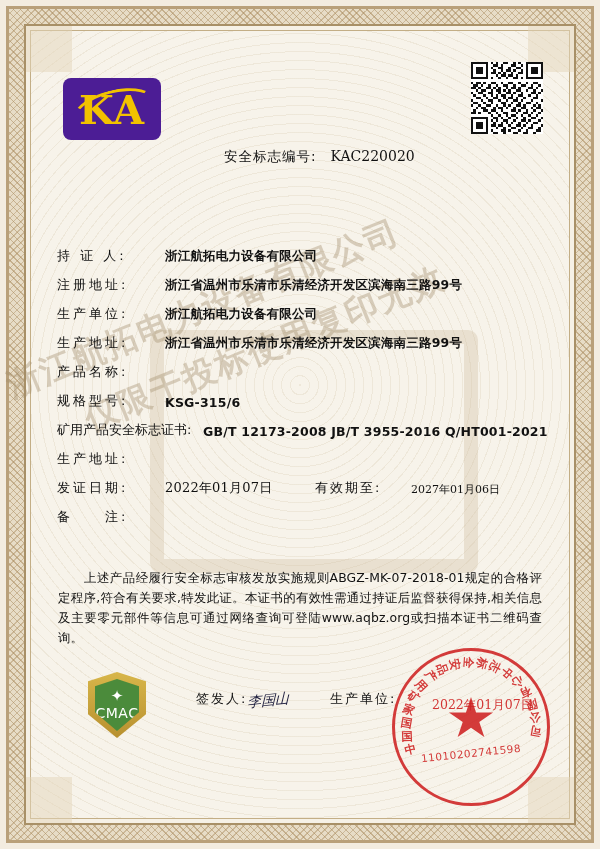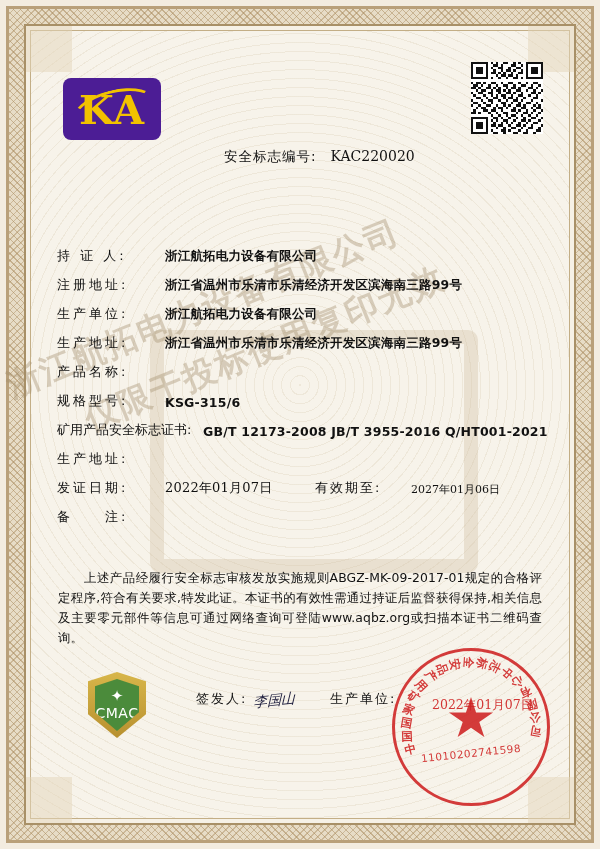--- a/index.html
+++ b/index.html
@@ -285,21 +285,20 @@
   }
 
   .sign-row {
     position: absolute;
     left: 196px;
     top: 690px;
     display: flex;
     align-items: flex-start;
     font-size: 13px;
     color: #111;
-    gap: 6px;
   }
   .sign-row .label { letter-spacing: 2px; }
   .signature {
     display: inline-block;
     width: 78px;
     font-family: "DejaVu Serif", "Liberation Serif", serif;
     font-style: italic;
     font-size: 14px;
     color: #1a1a3a;
     transform: rotate(-6deg) skewX(-6deg);
@@ -660,21 +659,21 @@
       <span class="field-value">2022年01月07日</span>
       <span class="valid-label">有效期至:</span>
       <span class="valid-value">2027年01月06日</span>
     </div>
     <div class="field-row">
       <span class="field-label">备　　注:</span>
       <span class="field-value"></span>
     </div>
   </div>
 
-  <div class="statement">上述产品经履行安全标志审核发放实施规则ABGZ-MK-09-2017-01规定的合格评定程序,符合有关要求,特发此证。本证书的有效性需通过持证后监督获得保持,相关信息及主要零元部件等信息可通过网络查询可登陆www.aqbz.org或扫描本证书二维码查询。</div>
+  <div class="statement">上述产品经履行安全标志审核发放实施规则ABGZ-MK-07-2018-01规定的合格评定程序,符合有关要求,特发此证。本证书的有效性需通过持证后监督获得保持,相关信息及主要零元部件等信息可通过网络查询可登陆www.aqbz.org或扫描本证书二维码查询。</div>
 
   <div class="cmac-badge">
     <div class="shield">
       <div class="inner">
         <div class="glyph">✦</div>
         <div class="txt">CMAC</div>
       </div>
     </div>
   </div>
 

